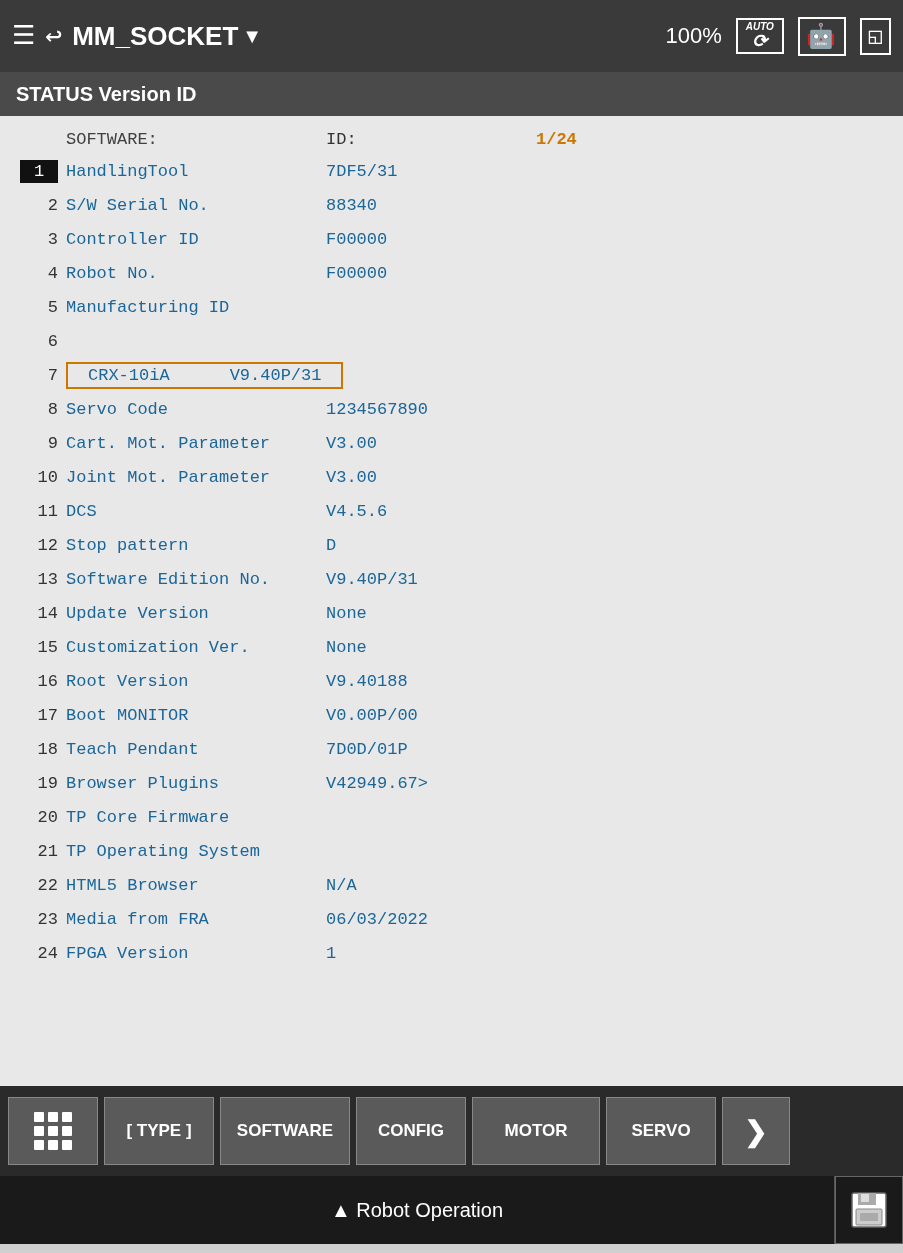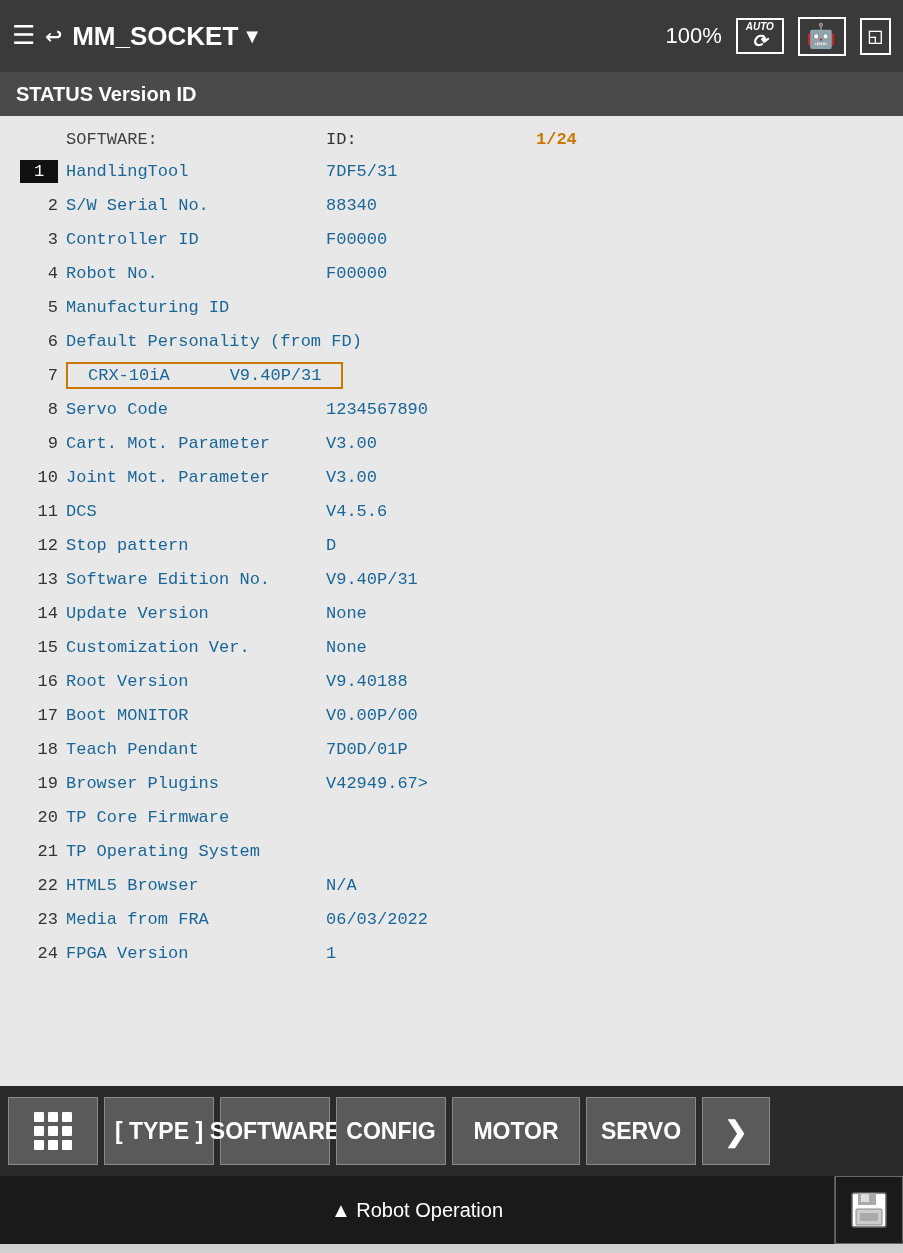--- a/index.html
+++ b/index.html
@@ -186,31 +186,31 @@
     .toolbar-btn {
       background: #5a5a5a;
       color: white;
       border: 1px solid #888;
       height: 68px;
       display: flex;
       align-items: center;
       justify-content: center;
       cursor: pointer;
       font-family: Arial, sans-serif;
-      font-size: 23px;
+      font-size: 17px;
       font-weight: bold;
     }
     .toolbar-btn-grid {
       width: 90px;
     }
     .toolbar-btn-type {
       width: 110px;
     }
     .toolbar-btn-software {
-      width: 110px;
+      width: 130px;
     }
     .toolbar-btn-config {
       width: 110px;
     }
     .toolbar-btn-motor {
       width: 128px;
     }
     .toolbar-btn-servo {
       width: 110px;
     }
@@ -337,21 +337,20 @@
   </div>
 
   <div class="data-row">
     <span class="row-num">5</span>
     <span class="row-label">Manufacturing ID</span>
     <span class="row-value"></span>
   </div>
 
   <div class="data-row">
     <span class="row-num">6</span>
-    <span class="row-label" style="width:380px;">Default Personality (from FD)</span>
     <span class="row-value"></span>
   </div>
 
   <div class="data-row">
     <span class="row-num">7</span>
     <span style="border: 2px solid #cc7700; padding: 2px 20px; display: inline-flex; gap: 60px;">
       <span class="row-label" style="width: auto;">CRX-10iA</span>
       <span class="row-value">V9.40P/31</span>
     </span>
   </div>

